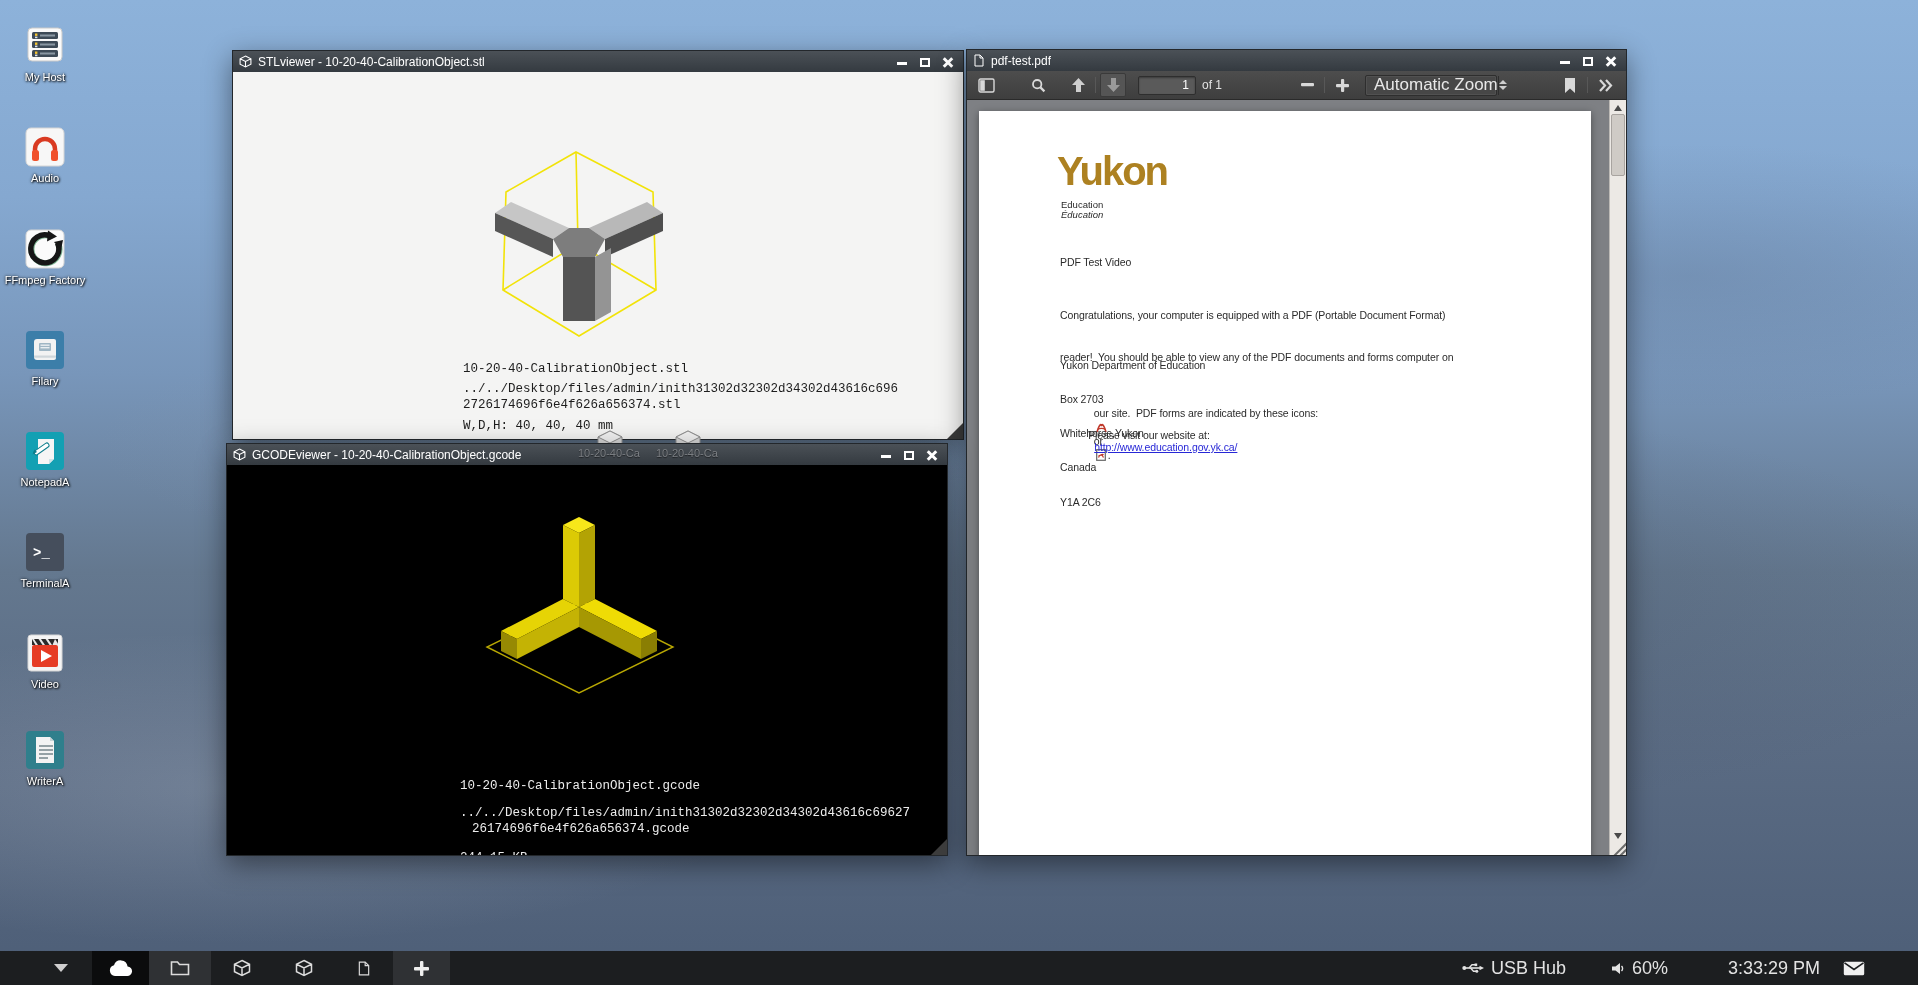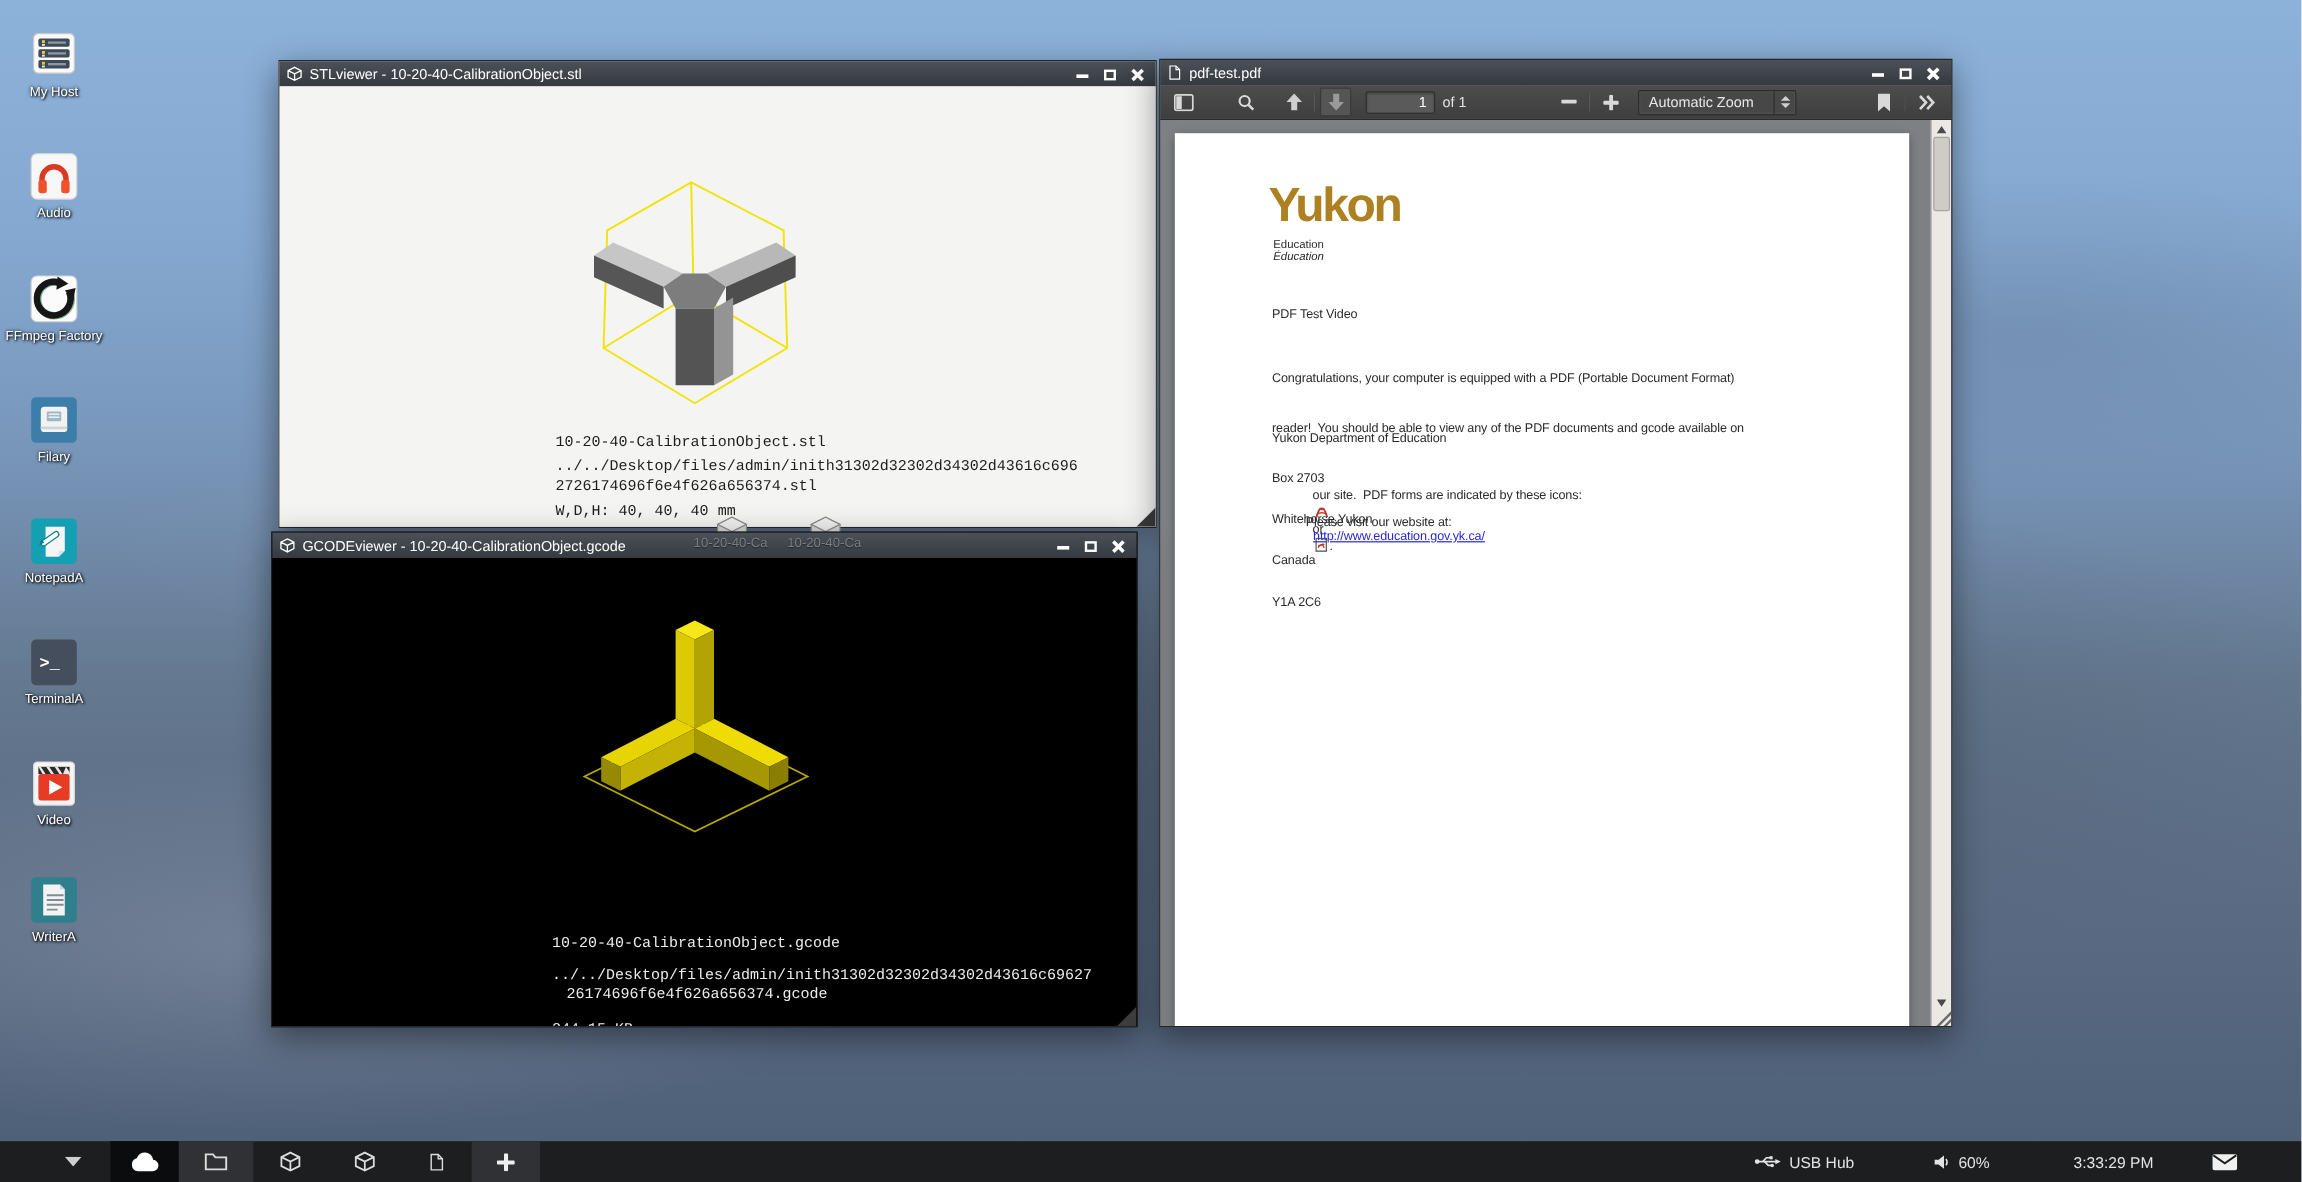--- a/index.html
+++ b/index.html
@@ -81,21 +81,21 @@
     width:58px; height:19px; background:#5a5a5a; border:1px solid #2e2e2e; border-radius:2px;
     color:#fff; font-size:12px; text-align:right; padding-right:6px; outline:none;
     box-shadow:inset 0 1px 2px rgba(0,0,0,.35);
   }
   .of-label { font-size:12px; margin-left:6px; color:#e2e2e2; }
   .zoom-select {
     display:flex; align-items:center; height:21px; width:132px; margin-left:10px;
     background:#474747; border:1px solid #2e2e2e; border-radius:2px;
     box-shadow:inset 0 0 0 1px rgba(255,255,255,.06); cursor:pointer;
   }
-  .zoom-select .zlabel { flex:1; font-size:12px; color:#e8e8e8; padding-left:8px; white-space:nowrap; }
+  .zoom-select .zlabel { flex:1; font-size:17px; color:#e8e8e8; padding-left:8px; white-space:nowrap; }
   .zoom-select .zarrows { width:18px; height:100%; border-left:1px solid #2e2e2e; display:flex; flex-direction:column; align-items:center; justify-content:center; gap:2px; }
   .tri-up   { width:0; height:0; border-left:4px solid transparent; border-right:4px solid transparent; border-bottom:4px solid #cfcfcf; }
   .tri-down { width:0; height:0; border-left:4px solid transparent; border-right:4px solid transparent; border-top:4px solid #cfcfcf; }
 
   .pdf-content { position:absolute; left:0; top:50px; right:0; bottom:0; background:#7e8084; overflow:hidden; }
   .pdf-page {
     position:absolute; left:12px; top:11px; width:612px; height:780px; background:#fff;
     box-shadow:0 2px 8px rgba(0,0,0,.4); color:#2b2b2b;
   }
   .pdf-scrollbar {
@@ -115,21 +115,21 @@
   .logo-word { font-size:40px; font-weight:bold; color:#ad8121; letter-spacing:-2px; line-height:40px; }
   .logo-sub { font-size:9.5px; color:#2a2a2a; line-height:10px; }
   .doc-link { color:#2727d6; text-decoration:underline; }
 
   
   .taskbar {
     position:absolute; left:0; bottom:0; width:1918px; height:34px; z-index:50;
     background:#1c1e20; display:block;
   }
   .tseg { position:absolute; top:0; height:34px; display:flex; align-items:center; justify-content:center; cursor:pointer; }
-  .tray-item { position:absolute; top:0; height:34px; display:flex; align-items:center; gap:7px; color:#e3e3e3; font-size:13px; }
+  .tray-item { position:absolute; top:0; height:34px; display:flex; align-items:center; gap:7px; color:#e3e3e3; font-size:18px; }
 
   svg { display:block; }
 </style>
 </head>
 <body>
 
 <div class="desktop">
 
   <div class="dicon" style="top:25px;">
     <svg class="ic" viewBox="0 0 42 42">
@@ -408,21 +408,21 @@
       <div class="pdf-page">
 
         <div class="doc-abs logo-word" style="left:78px; top:40px;">Yukon</div>
         <div class="doc-abs logo-sub" style="left:82px; top:89px;">Education</div>
         <div class="doc-abs logo-sub" style="left:82px; top:99px; font-style:italic;">Éducation</div>
 
         <div class="doc-abs doc-body" style="left:81px; top:145px;">PDF Test Video</div>
 
         <div class="doc-abs doc-body" style="left:81px; top:169px; line-height:14px;">
           <span style="display:block;">Congratulations, your computer is equipped with a PDF (Portable Document Format)</span>
-          <span style="display:block;">reader!  You should be able to view any of the PDF documents and gcode available on</span>
+          <span style="display:block;">reader!  You should be able to view any of the PDF documents and forms computer on</span>
           <span style="display:block;">
             <span>our site.  PDF forms are indicated by these icons:</span>
             <svg style="display:inline-block; vertical-align:-2px; margin:0 2px;" width="11" height="11" viewBox="0 0 11 11">
               <path d="M1 10 C3.5 2 5 1.5 5.5 4 C6 1.5 7.5 2 10 10" fill="none" stroke="#c0392b" stroke-width="1.6"></path>
               <path d="M1.5 7.5 C4 6 7 6 9.5 7.5" fill="none" stroke="#c0392b" stroke-width="1.2"></path>
             </svg>
             <span>or</span>
             <svg style="display:inline-block; vertical-align:-2px; margin:0 2px;" width="10" height="12" viewBox="0 0 10 12">
               <rect x="0.7" y="0.7" width="8.6" height="10.6" fill="#fff" stroke="#666" stroke-width="1.2"></rect>
               <path d="M2.5 8.5 C4 5 6 5 7.5 8.5 M2.5 6.5 C4.5 7.5 6 4 7.5 6" fill="none" stroke="#c0392b" stroke-width="1.2"></path>

